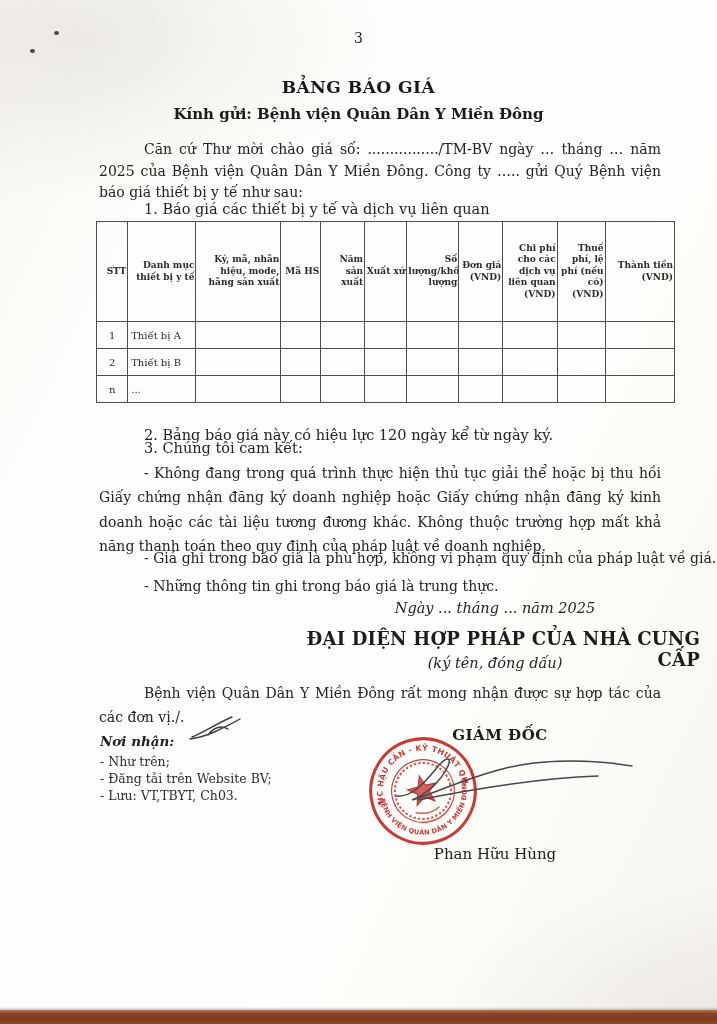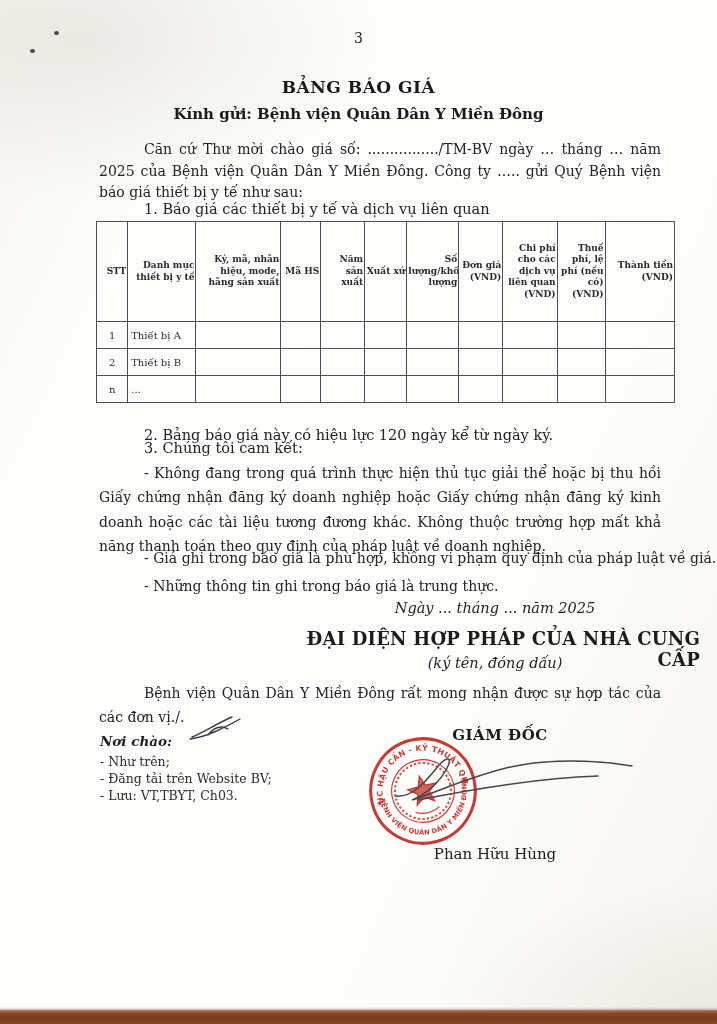--- a/index.html
+++ b/index.html
@@ -197,21 +197,21 @@
   <div class="abs date-line">Ngày ... tháng ... năm 2025</div>
   <div class="abs rep-line">ĐẠI DIỆN HỢP PHÁP CỦA NHÀ CUNG CẤP</div>
   <div class="abs sign-note">(ký tên, đóng dấu)</div>
 
   <div class="abs body-par" style="top:681px; line-height:24px;">Bệnh viện Quân Dân Y Miền Đông rất mong nhận được sự hợp tác của các đơn vị./.</div>
 
   <svg class="abs squiggle-box" viewBox="0 0 62 28">
     <path d="M4,24 C14,20 30,10 44,4 M2,26 C18,24 34,16 52,6 M20,22 C26,14 34,12 40,16" fill="none" stroke="#3c3c40" stroke-width="1.4" stroke-linecap="round"></path>
   </svg>
 
-  <div class="abs noi-nhan-label">Nơi chào:</div>
+  <div class="abs noi-nhan-label">Nơi nhận:</div>
   <div class="abs noi-nhan-item" style="top:754px;">- Như trên;</div>
   <div class="abs noi-nhan-item" style="top:771px;">- Đăng tải trên Website BV;</div>
   <div class="abs noi-nhan-item" style="top:788px;">- Lưu: VT,TBYT, Ch03.</div>
 
   <div class="abs giam-doc">GIÁM ĐỐC</div>
 
   <svg class="abs stamp-box" viewBox="0 0 120 120">
     <g transform="rotate(-14 60 60)" fill="none" stroke="#c32b24">
       <circle cx="60" cy="60" r="55" stroke-width="3.2"></circle>
       <circle cx="60" cy="60" r="33" stroke-width="1.2"></circle>

